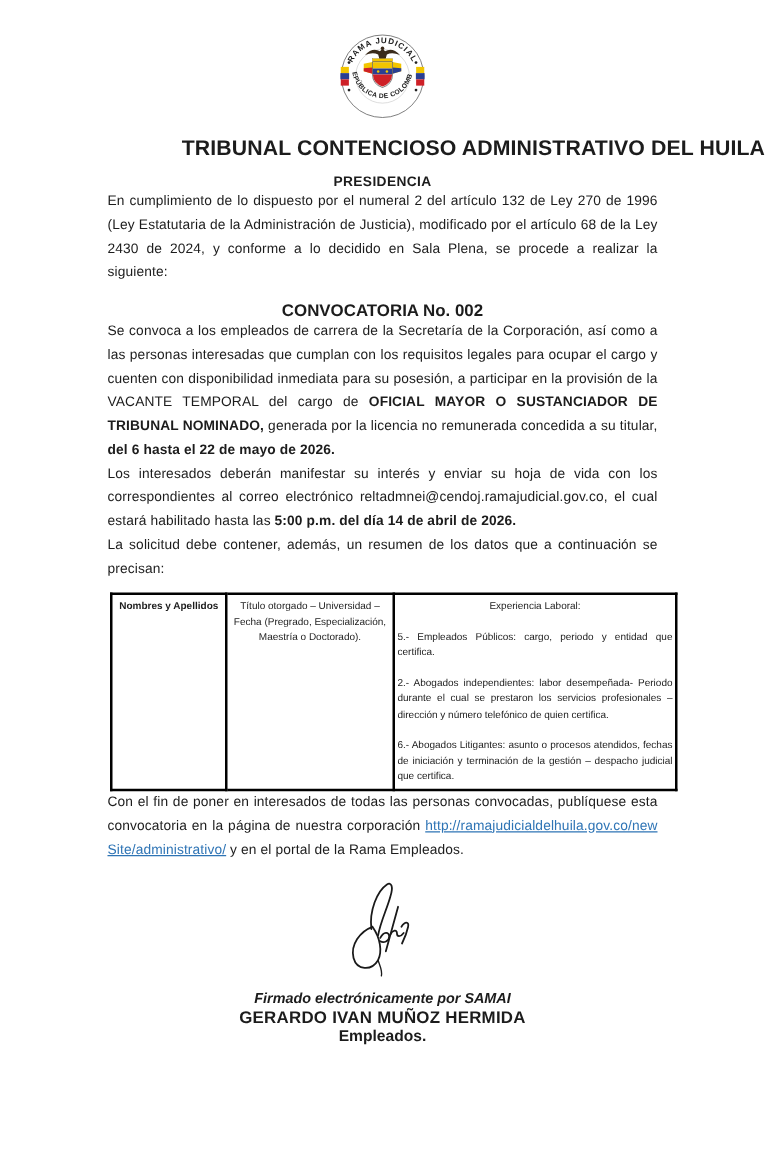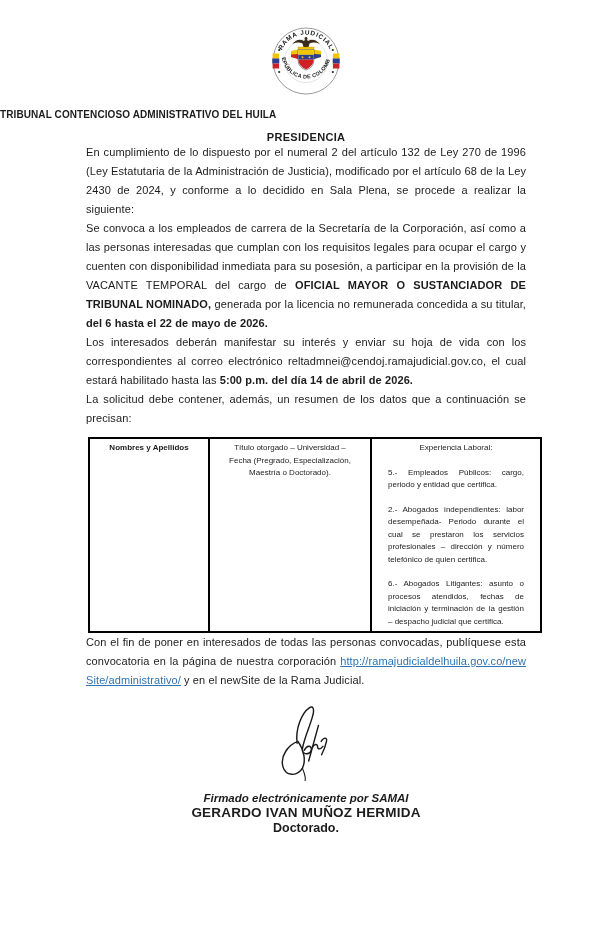--- a/index.html
+++ b/index.html
@@ -21,22 +21,22 @@
   }
   
   .seal-wrap {
     padding-top: 26px;
     display: flex;
     justify-content: center;
   }
   
   .doc-title {
     margin-top: 13px;
-    text-align: left;
-    font-size: 10px;
+    text-align: right;
+    font-size: 17px;
     font-weight: bold;
     letter-spacing: 0.1px;
   }
   .doc-subtitle {
     margin-top: 11px;
     text-align: center;
     font-size: 11px;
     font-weight: bold;
     letter-spacing: 0.3px;
   }
@@ -69,21 +69,21 @@
   table.req-table {
     margin-top: 9px;
     margin-left: 2px;
     border-collapse: collapse;
     table-layout: fixed;
     width: 454px;
   }
   table.req-table td {
     border: 2px solid #000000;
     vertical-align: top;
-    padding: 3px 16px;
+    padding: 3px 2px;
     font-size: 8px;
     line-height: 12.5px;
     height: 138px;
   }
   td.col-names { width: 86px; text-align: center; font-weight: bold; }
   td.col-title { width: 128px; text-align: center; }
   td.col-exp   { text-align: left; }
   .exp-header { text-align: center; margin: 0 0 12px 0; }
   .exp-item   { margin: 0 0 12px 0; text-align: justify; }
   .exp-item:last-child { margin-bottom: 0; }
@@ -178,20 +178,21 @@
     </svg>
   </div>
 
   <div class="doc-title">TRIBUNAL CONTENCIOSO ADMINISTRATIVO DEL HUILA</div>
   <div class="doc-subtitle">PRESIDENCIA</div>
 
   <div class="content">
 
     <p class="body-par par-1"><span>En cumplimiento de lo dispuesto por el numeral 2 del artículo 132 de Ley 270 de 1996 (Ley Estatutaria de la Administración de Justicia), modificado por el artículo 68 de la Ley 2430 de 2024, y conforme a lo decidido en Sala Plena, se procede a realizar la siguiente:</span></p>
 
+    <div class="convocatoria-heading">CONVOCATORIA No. 002</div>
 
     <p class="body-par par-2"><span>Se convoca a los empleados de carrera de la Secretaría de la Corporación, así como a las personas interesadas que cumplan con los requisitos legales para ocupar el cargo y cuenten con disponibilidad inmediata para su posesión, a participar en la provisión de la VACANTE TEMPORAL del cargo de </span><b>OFICIAL MAYOR O SUSTANCIADOR DE TRIBUNAL NOMINADO,</b><span> generada por la licencia no remunerada concedida a su titular, </span><b>del 6 hasta el 22 de mayo de 2026.</b></p>
 
     <p class="body-par par-3"><span>Los interesados deberán manifestar su interés y enviar su hoja de vida con los correspondientes al correo electrónico reltadmnei@cendoj.ramajudicial.gov.co, el cual estará habilitado hasta las </span><b>5:00 p.m. del día 14 de abril de 2026.</b></p>
 
     <p class="body-par par-4"><span>La solicitud debe contener, además, un resumen de los datos que a continuación se precisan:</span></p>
 
     <table class="req-table">
       <tbody>
         <tr>
@@ -200,38 +201,38 @@
           <td class="col-exp">
             <p class="exp-header">Experiencia Laboral:</p>
             <p class="exp-item">5.- Empleados Públicos: cargo, periodo y entidad que certifica.</p>
             <p class="exp-item">2.- Abogados independientes: labor desempeñada- Periodo durante el cual se prestaron los servicios profesionales – dirección y número telefónico de quien certifica.</p>
             <p class="exp-item">6.- Abogados Litigantes: asunto o procesos atendidos,  fechas de iniciación y terminación de la gestión – despacho judicial que certifica.</p>
           </td>
         </tr>
       </tbody>
     </table>
 
-    <p class="body-par par-5"><span>Con el fin de poner en interesados de todas las personas convocadas, publíquese esta convocatoria en la página de nuestra corporación </span><a class="doc-link">http://ramajudicialdelhuila.gov.co/newSite/administrativo/</a><span> y en el newSite de la Rama Judicial.</span></p>
+    <p class="body-par par-5"><span>Con el fin de poner en interesados de todas las personas convocadas, publíquese esta convocatoria en la página de nuestra corporación </span><a class="doc-link">http://ramajudicialdelhuila.gov.co/newSite/administrativo/</a><span> y en el portal de la Rama Empleados.</span></p>
 
     <div class="signature-area">
       <svg class="sig-scribble" width="72" height="82" viewBox="0 0 80 92">
         <g fill="none" stroke="#1a1a1a" stroke-width="1.6" stroke-linecap="round">
 
           <path d="M30,44 C28,28 35,10 44,4 C48,1.5 50,6 47,15 C44,26 38,38 36,50"></path>
 
           <path d="M31,42 C20,46 11,58 14,70 C17,81 30,82 36,72 C40,64 38,52 31,42"></path>
 
           <path d="M38,52 c3,-6 8,-6 8,-1 c0,4 -5,6 -8,4"></path>
           <path d="M47,49 c2,-4 6,-5 6,-1 c0,3 3,3.5 6,-0.5"></path>
           <path d="M57,42 c3,-5 7,-5 6,0 c-1.5,7 -3.5,11 -5.5,15"></path>
 
           <path d="M54,24 L43,64"></path>
 
           <path d="M36,72 c2,6 4,9 3,14" stroke-width="1.2"></path>
         </g>
       </svg>
       <div class="signed-note">Firmado electrónicamente por SAMAI</div>
       <div class="signer-name">GERARDO IVAN MUÑOZ HERMIDA</div>
-      <div class="signer-role">Doctorado.</div>
+      <div class="signer-role">Empleados.</div>
     </div>
 
   </div>
 </div>
 
 </body></html>

